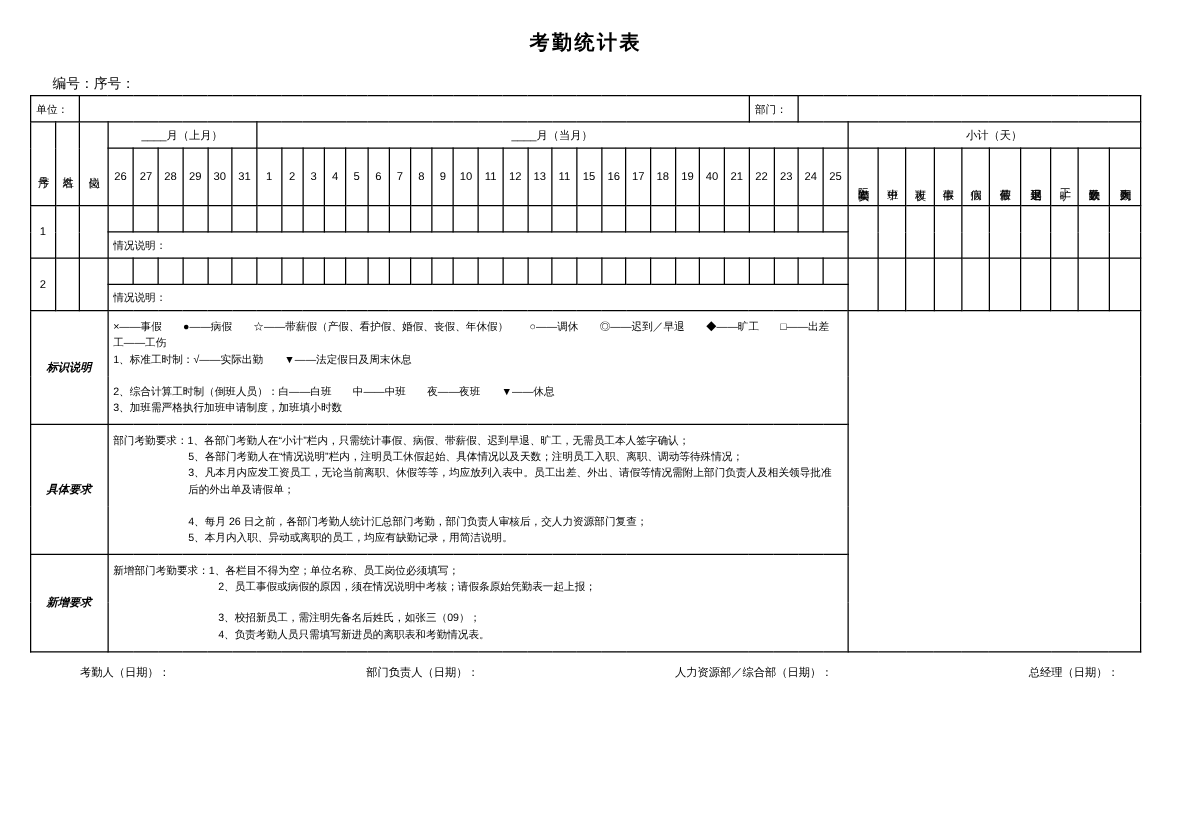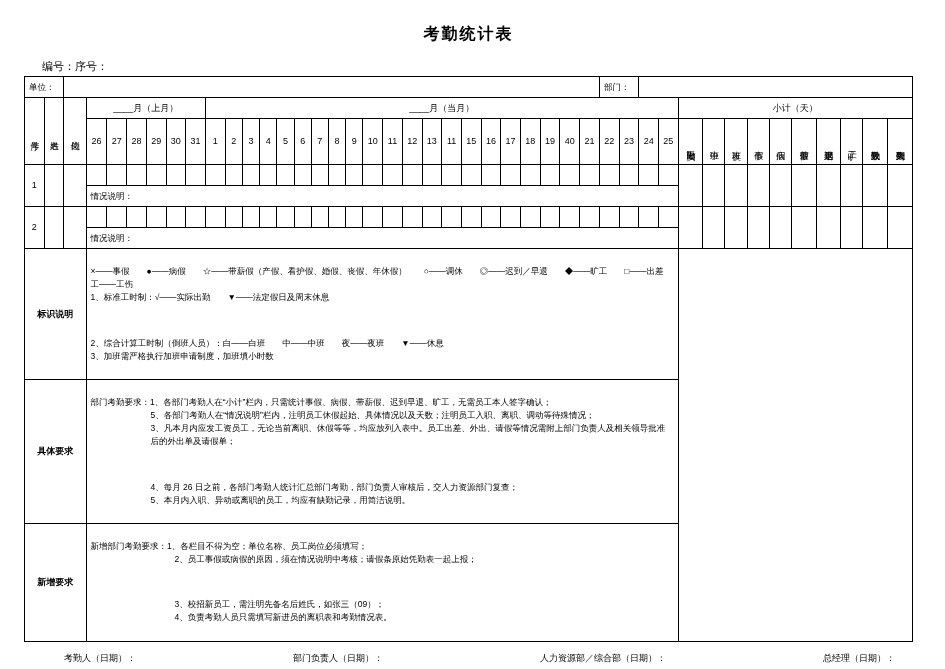--- a/index.html
+++ b/index.html
@@ -51,31 +51,32 @@
   .vcol{
     writing-mode:vertical-rl;
     text-orientation:upright;
     letter-spacing:0px;
     font-size:9px;
     line-height:1;
   }
   .rowlabel{
     font-size:9px;
     font-weight:700;
+    font-style:italic;
   }
   .footline{
     display:flex;
     justify-content:space-between;
     font-size:9px;
     margin:10px 18px 0 40px;
     gap:28px;
   }
   .secp{
     text-align:left;
-    padding:16px 4px;
+    padding:6px 4px;
     font-size:8.5px;
     line-height:1.55;
   }
 </style>
 </head>
 <body>
 
 <div class="page">
 
   <div class="title">考勤统计表</div>

